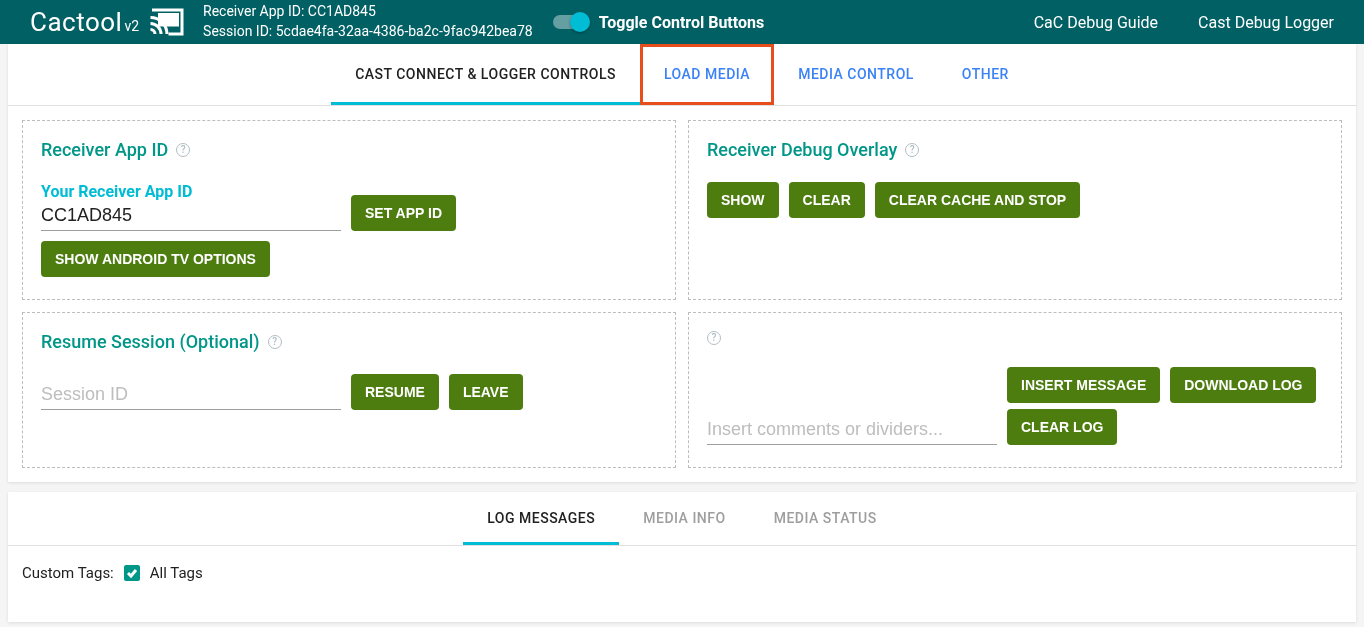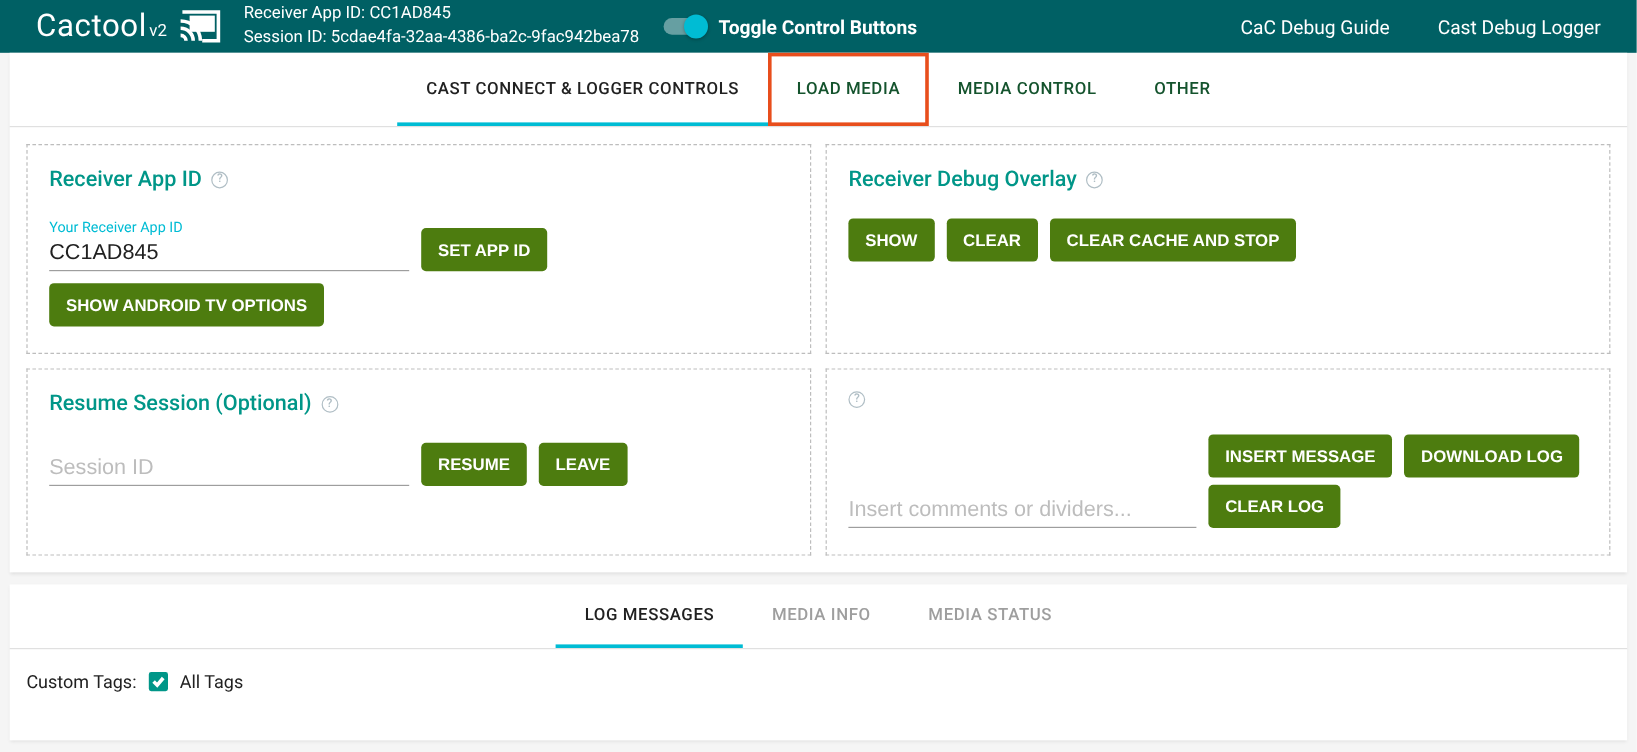--- a/index.html
+++ b/index.html
@@ -73,21 +73,21 @@
     .tabs {
       display: flex;
       justify-content: center;
       border-bottom: 1px solid #e0e0e0;
     }
     .tab {
       padding: 22px 24px 20px 24px;
       font-size: 14px;
       font-weight: 500;
       letter-spacing: 0.5px;
-      color: #14532d;
+      color: #3b82f6;
       cursor: pointer;
       border-bottom: 3px solid transparent;
     }
     .tab.active {
       color: #212121;
       border-bottom-color: #00bcd4;
     }
     .tab.highlight {
       outline: 3px solid #e84e1c;
       outline-offset: -3px;
@@ -129,23 +129,24 @@
       align-items: flex-end;
       gap: 10px;
       flex-wrap: wrap;
     }
     .input-group {
       display: flex;
       flex-direction: column;
       width: 300px;
     }
     .input-label {
-      font-size: 12px;
+      font-size: 16px;
       color: #00bcd4;
       margin-bottom: 2px;
+      font-weight: bold;
     }
     .text-input {
       border: none;
       border-bottom: 1px solid #9e9e9e;
       font-size: 18px;
       padding: 2px 0 4px 0;
       outline: none;
       background: transparent;
       color: #212121;
     }

